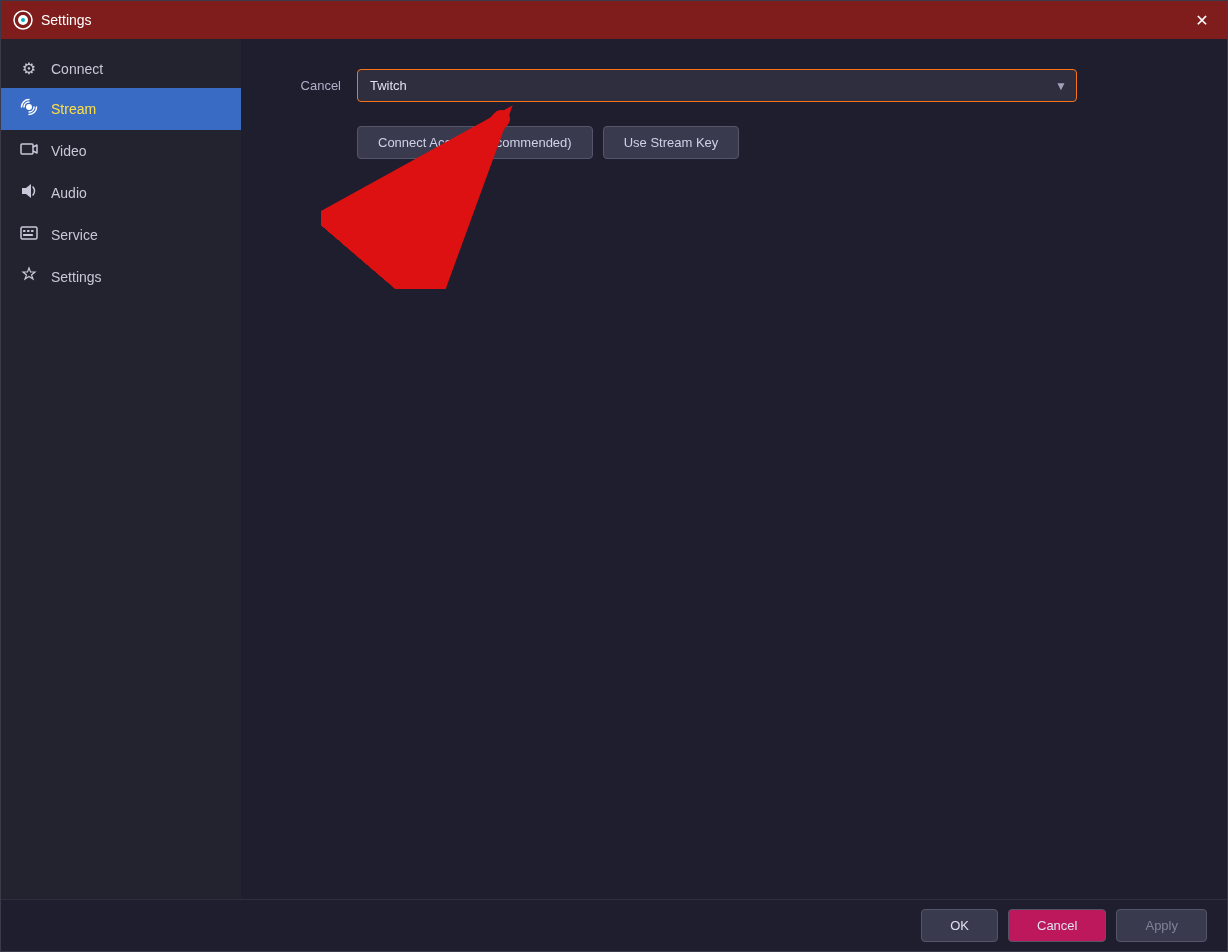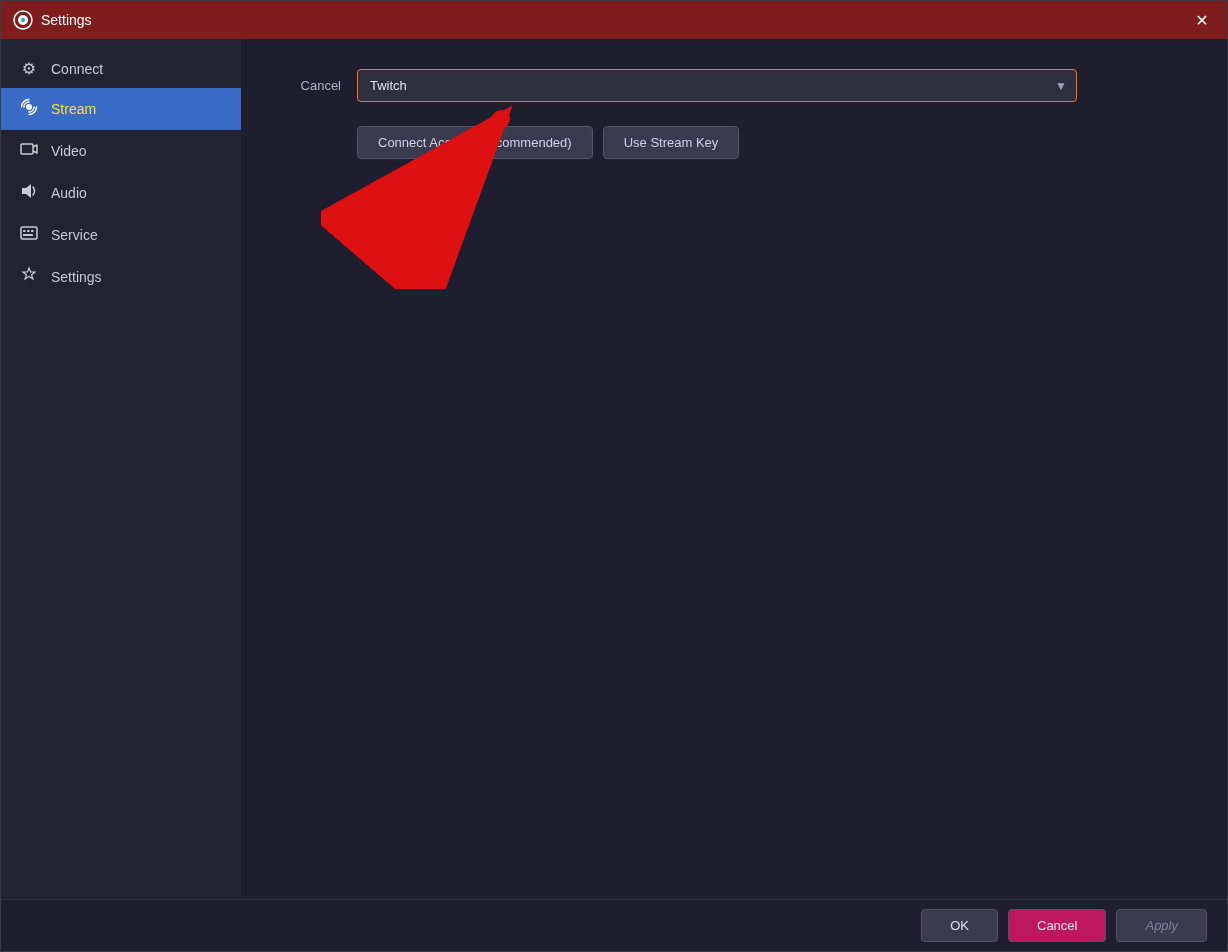--- a/index.html
+++ b/index.html
@@ -178,21 +178,20 @@
       background: #3a3a4e;
       color: #e0e0f0;
     }
     .footer-btn-cancel {
       background: #be185d;
       color: #e0e0f0;
     }
     .footer-btn-apply {
       background: #3a3a4e;
       color: #808098;
-      font-style: italic;
     }
   </style>
 </head>
 <body>
 
 <div class="window">
 
   <div class="titlebar">
     <div class="titlebar-left">
       <svg class="titlebar-icon" viewBox="0 0 20 20" fill="white">

